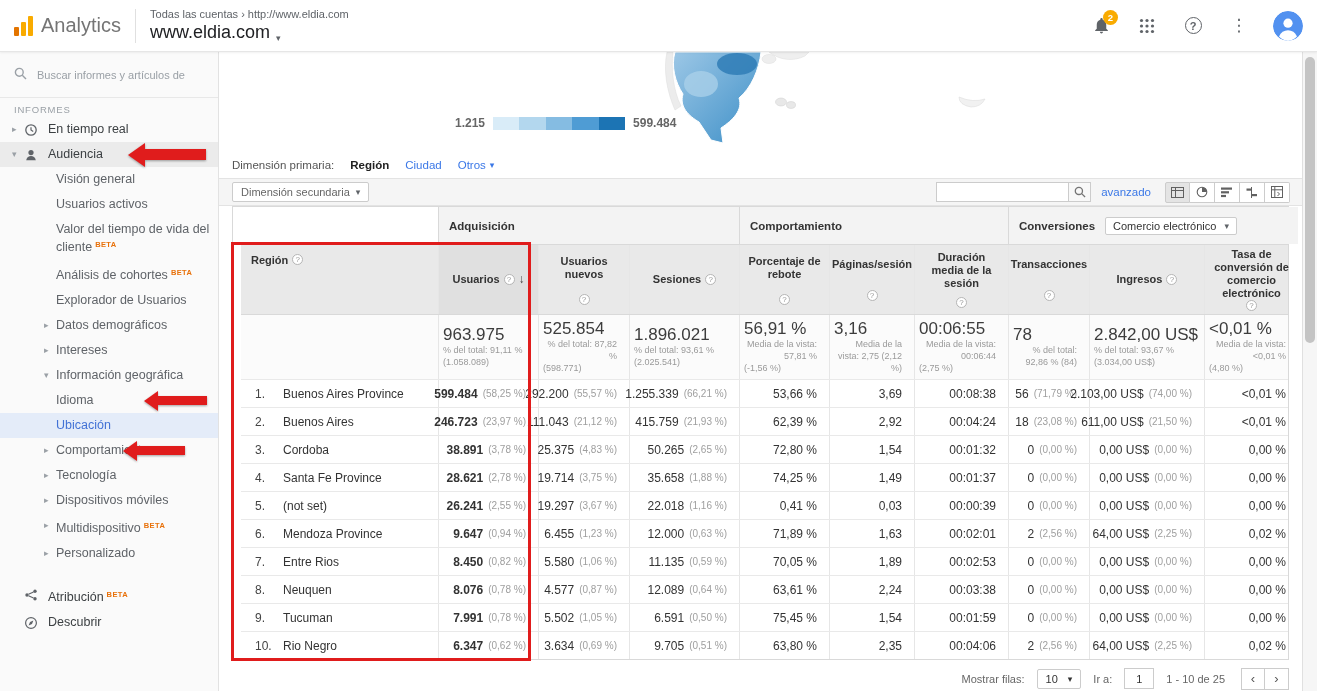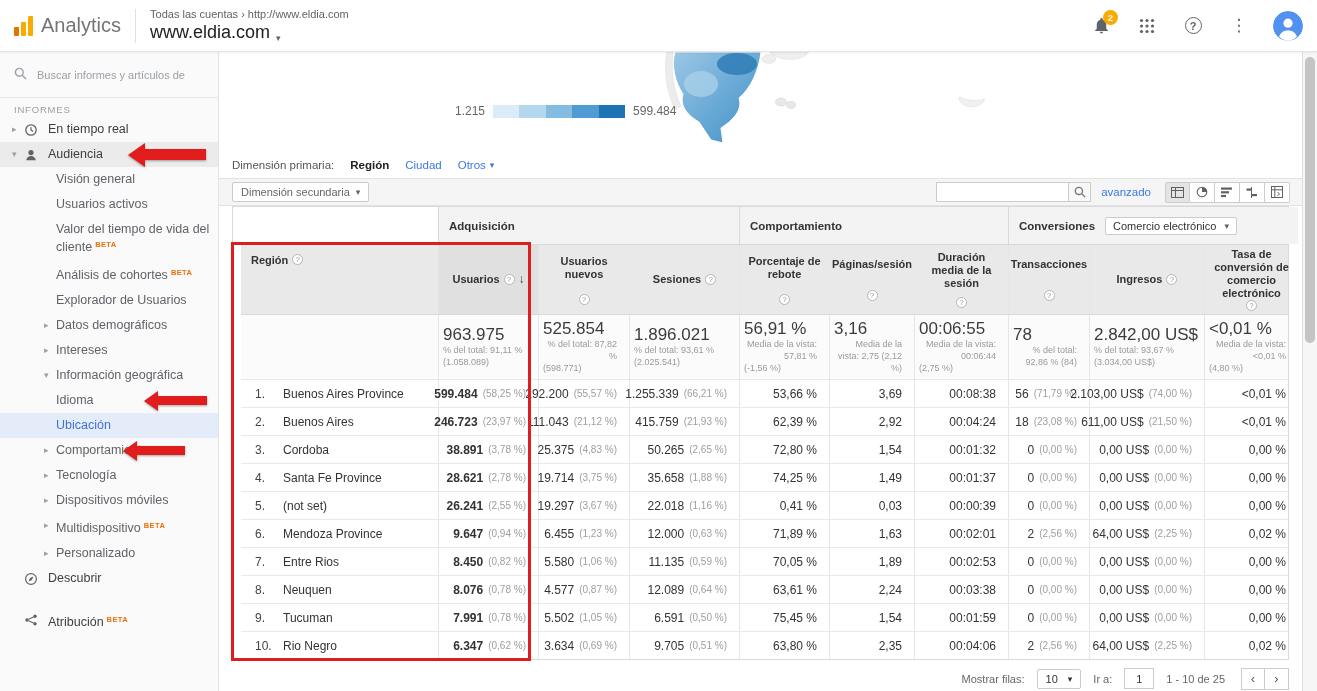--- a/index.html
+++ b/index.html
@@ -46,21 +46,21 @@
   .nav-item.active{background:#ebebeb;}
   .nav-item.selected{background:#e4ecf9;color:#4272d6;}
   .nav-item.gap{margin-top:16px;}
   .nav-caret{width:12px;flex:none;font-size:9px;color:#9aa0a6;line-height:15px;}
   .nav-ico{width:24px;flex:none;display:flex;align-items:center;padding-top:1px;}
   .nav-label{flex:1;}
   .beta{color:#e8710a;font-size:7.5px;font-weight:bold;letter-spacing:.4px;margin-left:3px;vertical-align:4px;}
 
   
   .map-section{position:relative;height:100px;overflow:hidden;background:#fff;cursor:pointer;}
-  .legend{position:absolute;left:236px;top:52px;display:flex;align-items:center;gap:8px;font-size:12px;color:#666;}
+  .legend{position:absolute;left:236px;top:64px;display:flex;align-items:center;gap:8px;font-size:12px;color:#666;font-weight:bold;}
   .legend-bar{width:132px;height:13px;background:linear-gradient(to right,
       #d9ecf8 0 20%, #b3d7ee 20% 40%, #85bce2 40% 60%, #4f9cd4 60% 80%, #1c74b4 80% 100%);}
 
   
   .dim-row{height:26px;display:flex;align-items:center;gap:16px;padding-left:13px;font-size:11.5px;color:#555;}
   .dim-sel{font-weight:bold;color:#222;cursor:pointer;}
   .dim-link{color:#3b78e7;cursor:pointer;display:flex;align-items:center;gap:4px;}
   .dim-link .caret{color:#3b78e7;}
 
   
@@ -284,41 +284,41 @@
             <span class="nav-label">Dispositivos móviles</span>
           </div>
           <div class="nav-item lvl1">
             <span class="nav-caret">▸</span>
             <span class="nav-label">Multidispositivo<sup class="beta">BETA</sup></span>
           </div>
           <div class="nav-item lvl1">
             <span class="nav-caret">▸</span>
             <span class="nav-label">Personalizado</span>
           </div>
-          <div class="nav-item lvl0">
-            <span class="nav-caret"></span>
-            <span class="nav-ico">
-              <svg width="14" height="14" viewBox="0 0 14 14">
-                <circle cx="7" cy="7" r="5.4" fill="none" stroke="#5f6368" stroke-width="1.2"></circle>
-                <path d="M9.4 4.6L8 8 4.6 9.4 6 6z" fill="#5f6368"></path>
-              </svg>
-            </span>
-            <span class="nav-label">Descubrir</span>
-          </div>
           <div class="nav-item lvl0 gap">
             <span class="nav-caret"></span>
             <span class="nav-ico">
               <svg width="14" height="14" viewBox="0 0 14 14">
                 <circle cx="3" cy="7" r="1.7" fill="#5f6368"></circle>
                 <circle cx="11" cy="3.2" r="1.7" fill="#5f6368"></circle>
                 <circle cx="11" cy="10.8" r="1.7" fill="#5f6368"></circle>
                 <path d="M4.5 6.3l5-2.4M4.5 7.7l5 2.4" stroke="#5f6368" fill="none" stroke-width="1.1"></path>
               </svg>
             </span>
             <span class="nav-label">Atribución<sup class="beta">BETA</sup></span>
+          </div>
+          <div class="nav-item lvl0">
+            <span class="nav-caret"></span>
+            <span class="nav-ico">
+              <svg width="14" height="14" viewBox="0 0 14 14">
+                <circle cx="7" cy="7" r="5.4" fill="none" stroke="#5f6368" stroke-width="1.2"></circle>
+                <path d="M9.4 4.6L8 8 4.6 9.4 6 6z" fill="#5f6368"></path>
+              </svg>
+            </span>
+            <span class="nav-label">Descubrir</span>
           </div>
         </div>
     </div>
 
     <div class="main">
 
       <div class="map-section">
         <svg width="430" height="98" viewBox="0 0 430 98" style="position:absolute;left:390px;top:0">
           <defs>
             <linearGradient id="argGrad" x1="0" y1="0" x2="1" y2="1">

